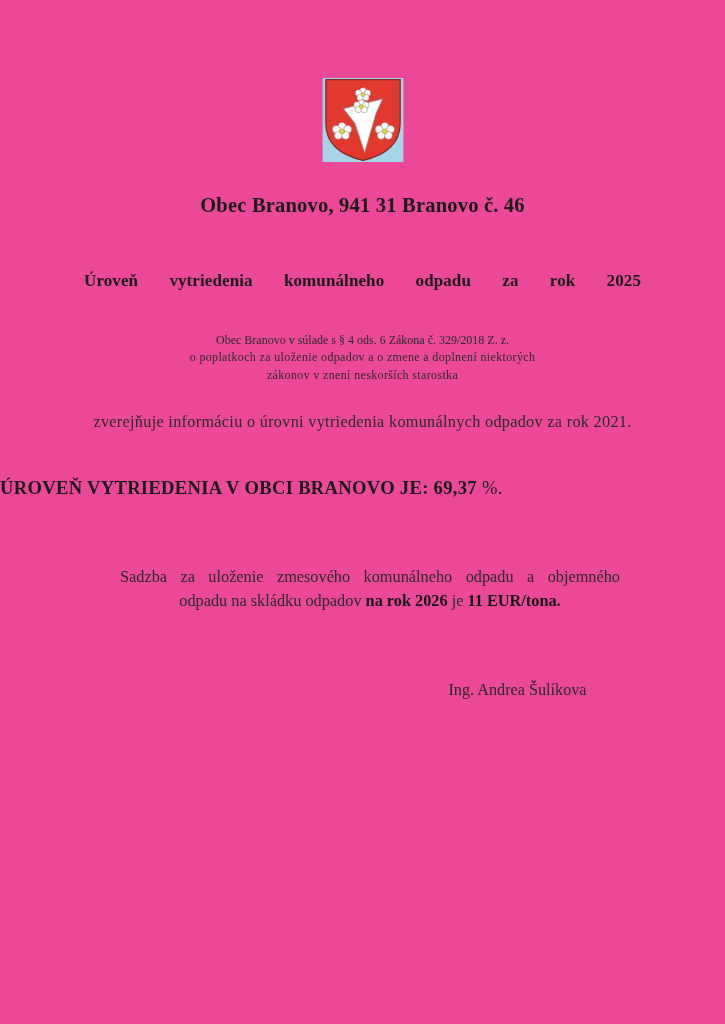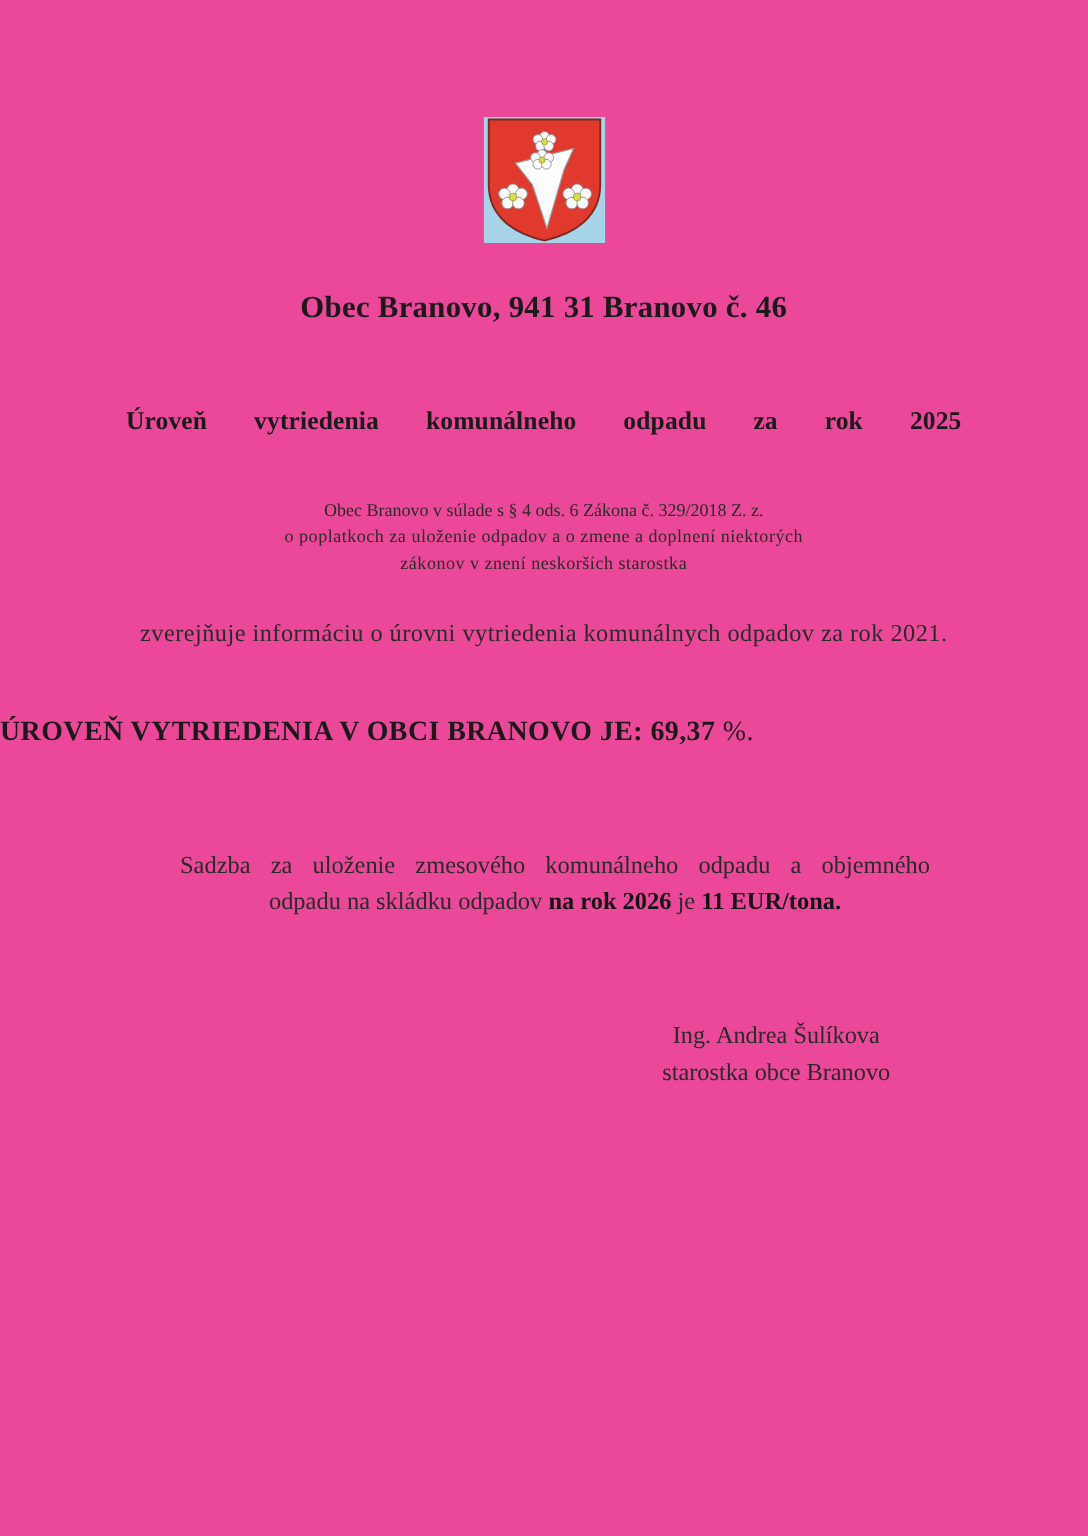--- a/index.html
+++ b/index.html
@@ -204,16 +204,15 @@
     <span>ÚROVEŇ VYTRIEDENIA  V OBCI BRANOVO JE: 69,37</span><span class="pct-suffix"> %.</span>
   </div>
 
   <div class="rate-para">
     <span class="rl1">Sadzba za uloženie zmesového komunálneho odpadu a objemného</span>
     <span class="rl2"><span>odpadu na skládku odpadov </span><b>na rok 2026</b><span> je </span><b>11 EUR/tona.</b></span>
   </div>
 
   <div class="signature">
     <span>Ing. Andrea Šulíkova</span>
-    <span>starostka obce Branovo</span>
   </div>
 
 </div>
 
 </body></html>

